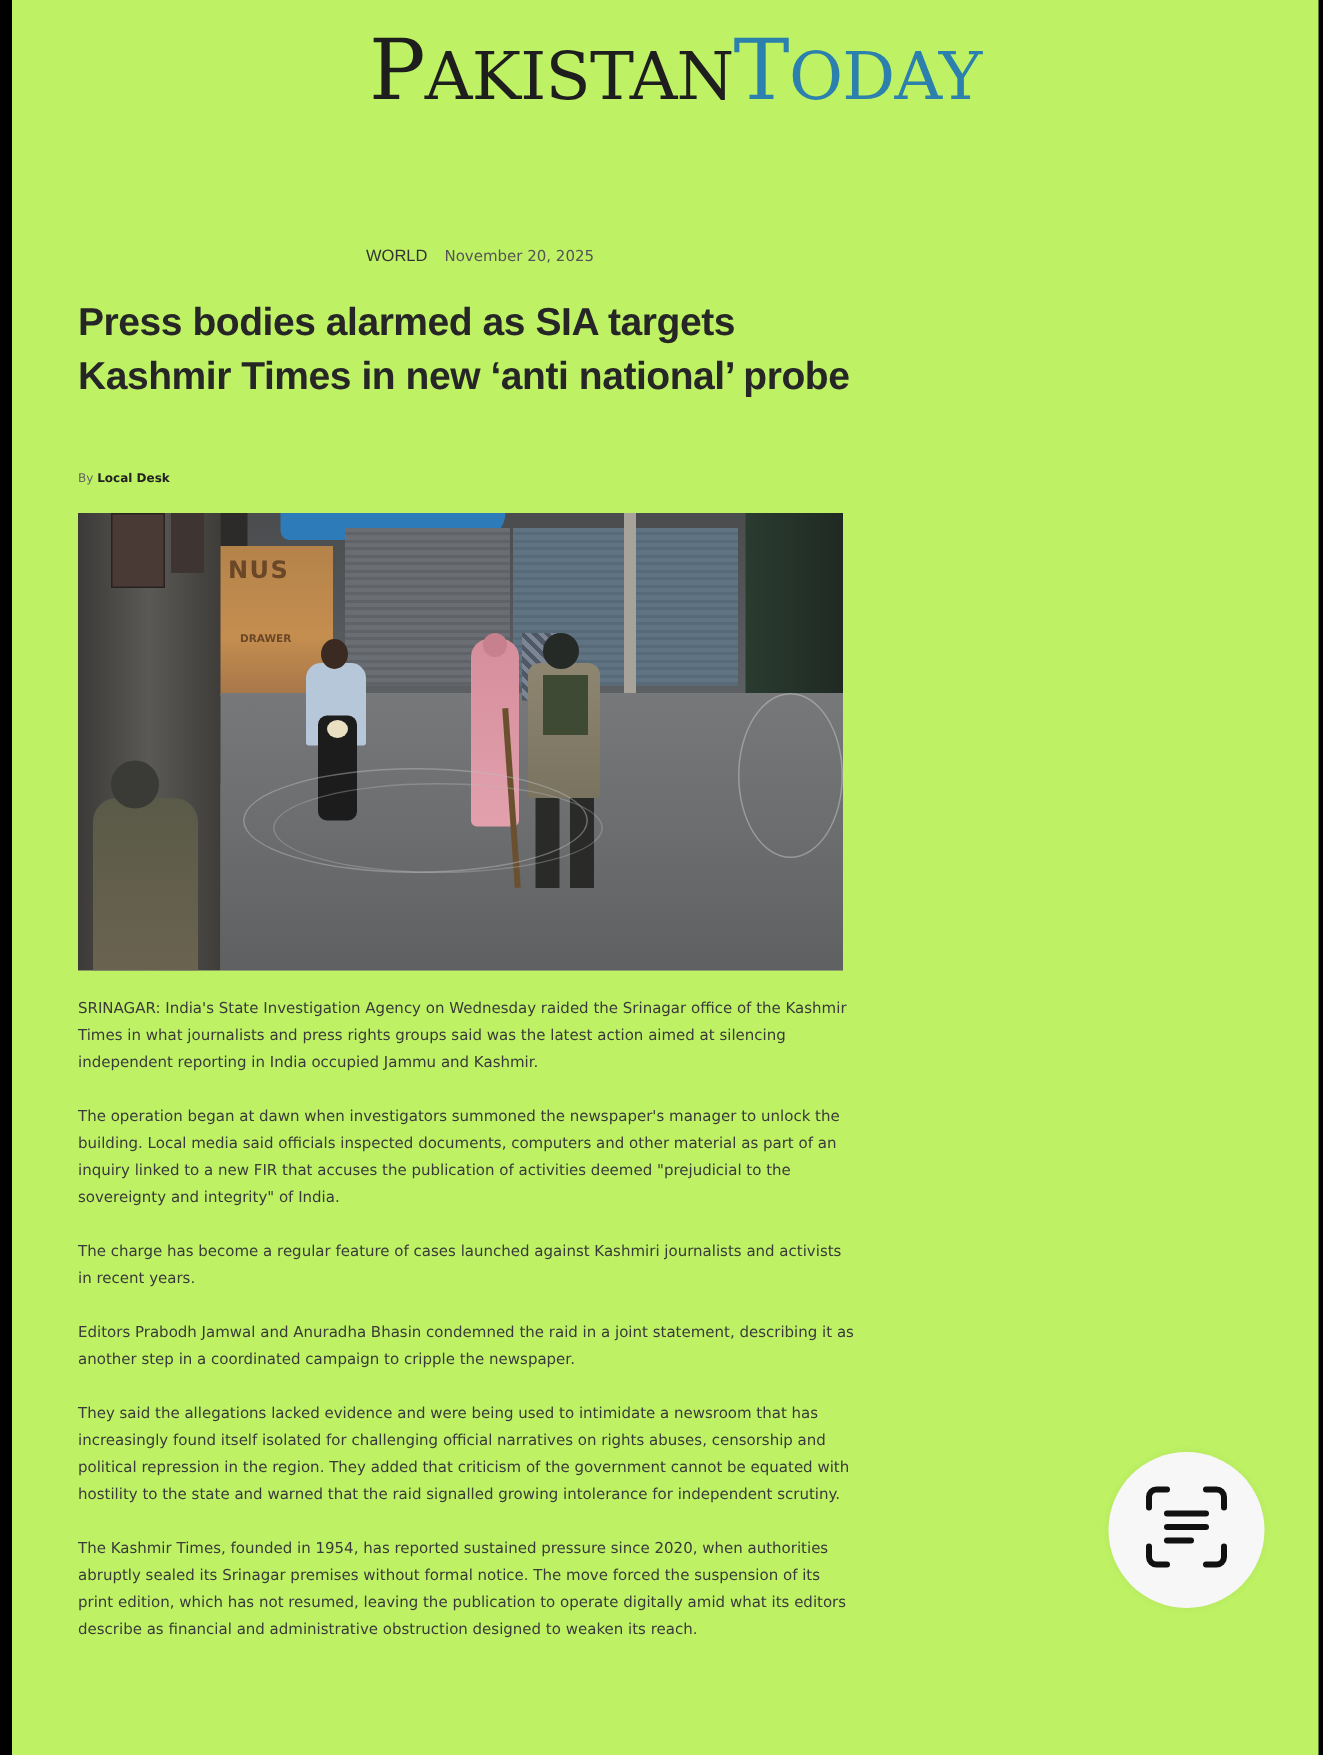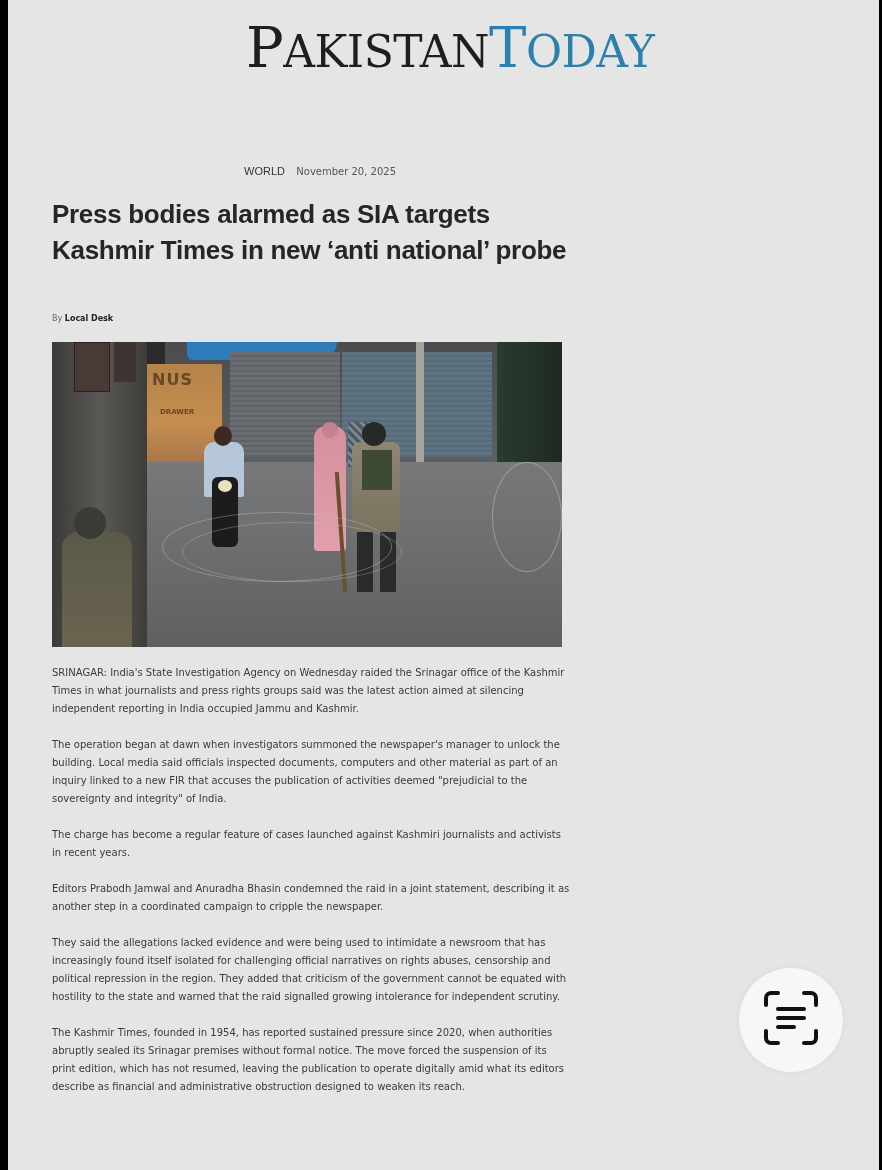--- a/index.html
+++ b/index.html
@@ -1,20 +1,20 @@
 <!DOCTYPE html>
 <html><head>
   <meta charset="utf-8">
   <style>
     * { box-sizing: border-box; margin: 0; padding: 0; }
     html, body { width: 882px; height: 1170px; overflow: hidden; background: #000; }
     body { position: relative; font-family: "DejaVu Sans", sans-serif; }
     .page {
       position: absolute; left: 8px; top: 0; width: 871px; height: 1170px;
-      background: #e5e5e5; overflow: hidden;
+      background: #bef264; overflow: hidden;
     }
     .logo {
       position: absolute; left: 238px; top: 18px; width: 410px; height: 60px;
       font-family: "DejaVu Serif", serif; font-size: 44px; letter-spacing: -0.5px;
       white-space: nowrap; line-height: 60px;
     }
     .logo .big { font-size: 56px; }
     .logo .pak { color: #1e1e1e; }
     .logo .today { color: #2c80ad; }
     .meta { position: absolute; left: 236px; top: 165px; font-size: 10.5px; white-space: nowrap; }
@@ -68,21 +68,21 @@
   <div class="photo" title="Security personnel stop a man on a motorcycle and a woman at a razor-wire barricade on a deserted street with closed shop shutters">
 
     <div class="shape" style="left:0;top:0;width:95px;height:305px;background:linear-gradient(90deg,#3c3a38,#5b5955,#3f3d3a);"></div>
     <div class="shape" style="left:95px;top:0;width:18px;height:180px;background:#2d2b29;"></div>
 
     <div class="shape" style="left:22px;top:0;width:36px;height:50px;background:#4a3a35;border:1px solid #2a2220;"></div>
     <div class="shape" style="left:62px;top:0;width:22px;height:40px;background:#3e3431;"></div>
 
     <div class="shape" style="left:95px;top:22px;width:75px;height:100px;background:linear-gradient(180deg,#b4834a,#c58e4f 60%,#a7764a);"></div>
     <div class="shape" style="left:100px;top:28px;width:60px;font:bold 16px 'DejaVu Sans',sans-serif;color:#6a4726;letter-spacing:1px;">NUS</div>
-    <div class="shape" style="left:108px;top:66px;width:60px;font:bold 7px 'DejaVu Sans',sans-serif;color:#6a4726;">DRAWER</div>
+    <div class="shape" style="left:108px;top:80px;width:60px;font:bold 7px 'DejaVu Sans',sans-serif;color:#6a4726;">DRAWER</div>
 
     <div class="shape" style="left:135px;top:0;width:150px;height:18px;background:#2d7bb8;border-radius:0 0 60px 20px;"></div>
 
     <div class="shape" style="left:178px;top:10px;width:110px;height:105px;background:repeating-linear-gradient(180deg,#6a6e72 0 3px,#5f6367 3px 5px);"></div>
     <div class="shape" style="left:290px;top:10px;width:150px;height:105px;background:repeating-linear-gradient(180deg,#5f7382 0 3px,#566a78 3px 5px);"></div>
 
     <div class="shape" style="left:364px;top:0;width:8px;height:140px;background:#a7a29a;"></div>
 
     <div class="shape" style="left:445px;top:0;width:65px;height:190px;background:linear-gradient(90deg,#2a3b30,#1f2a22);"></div>
 

